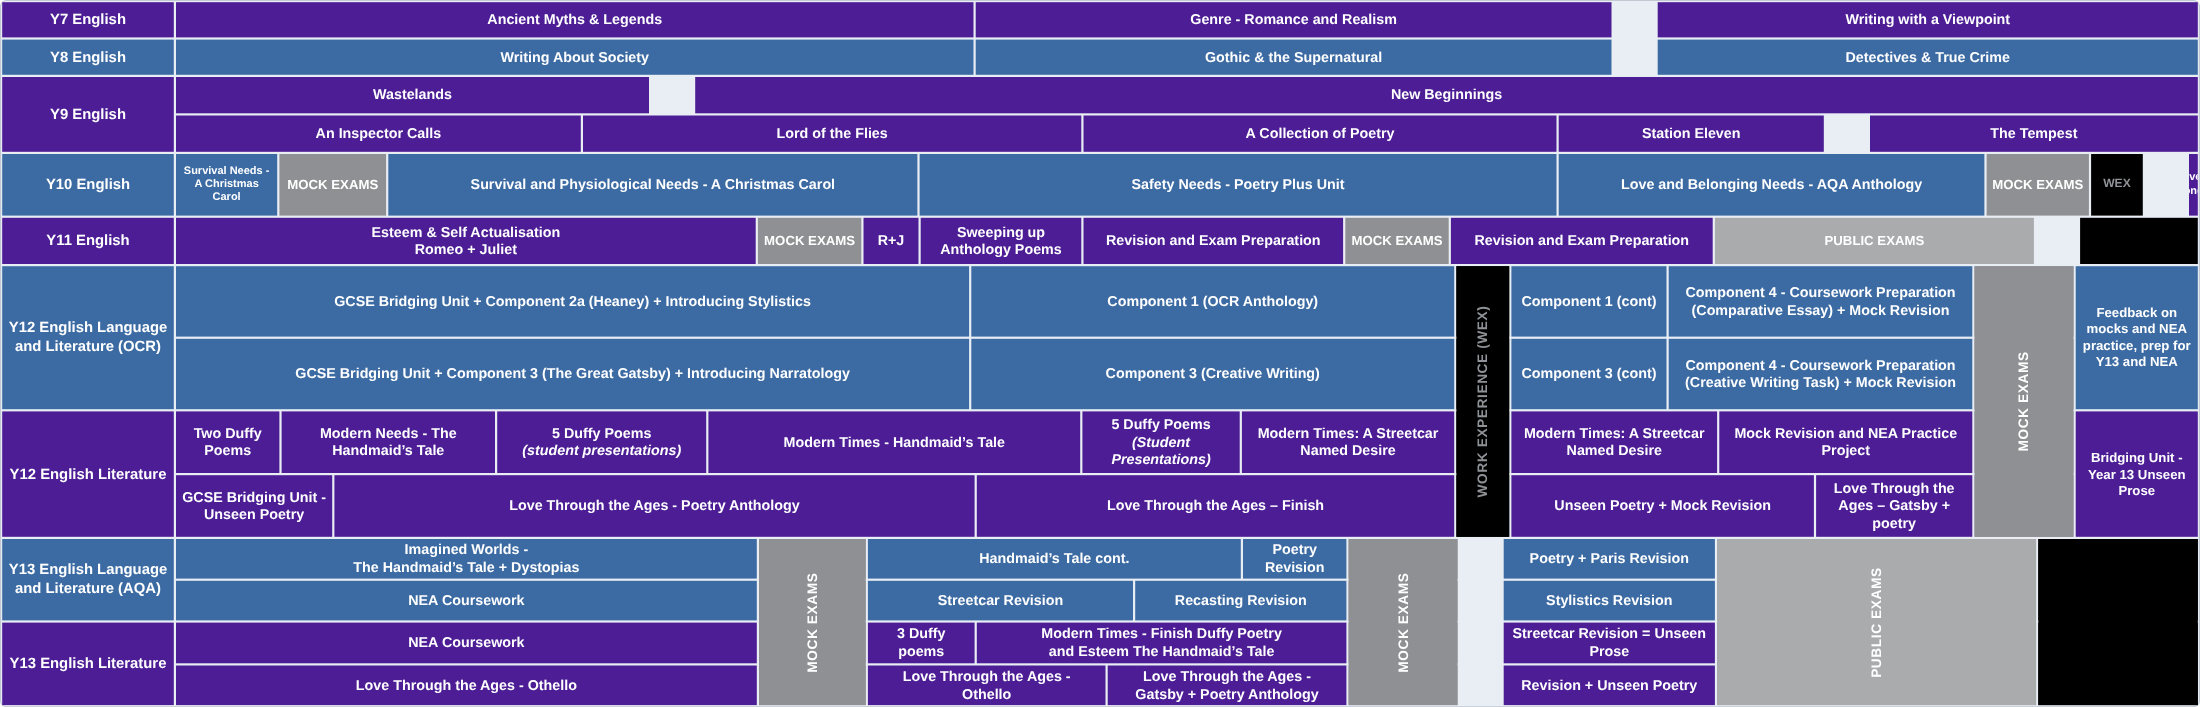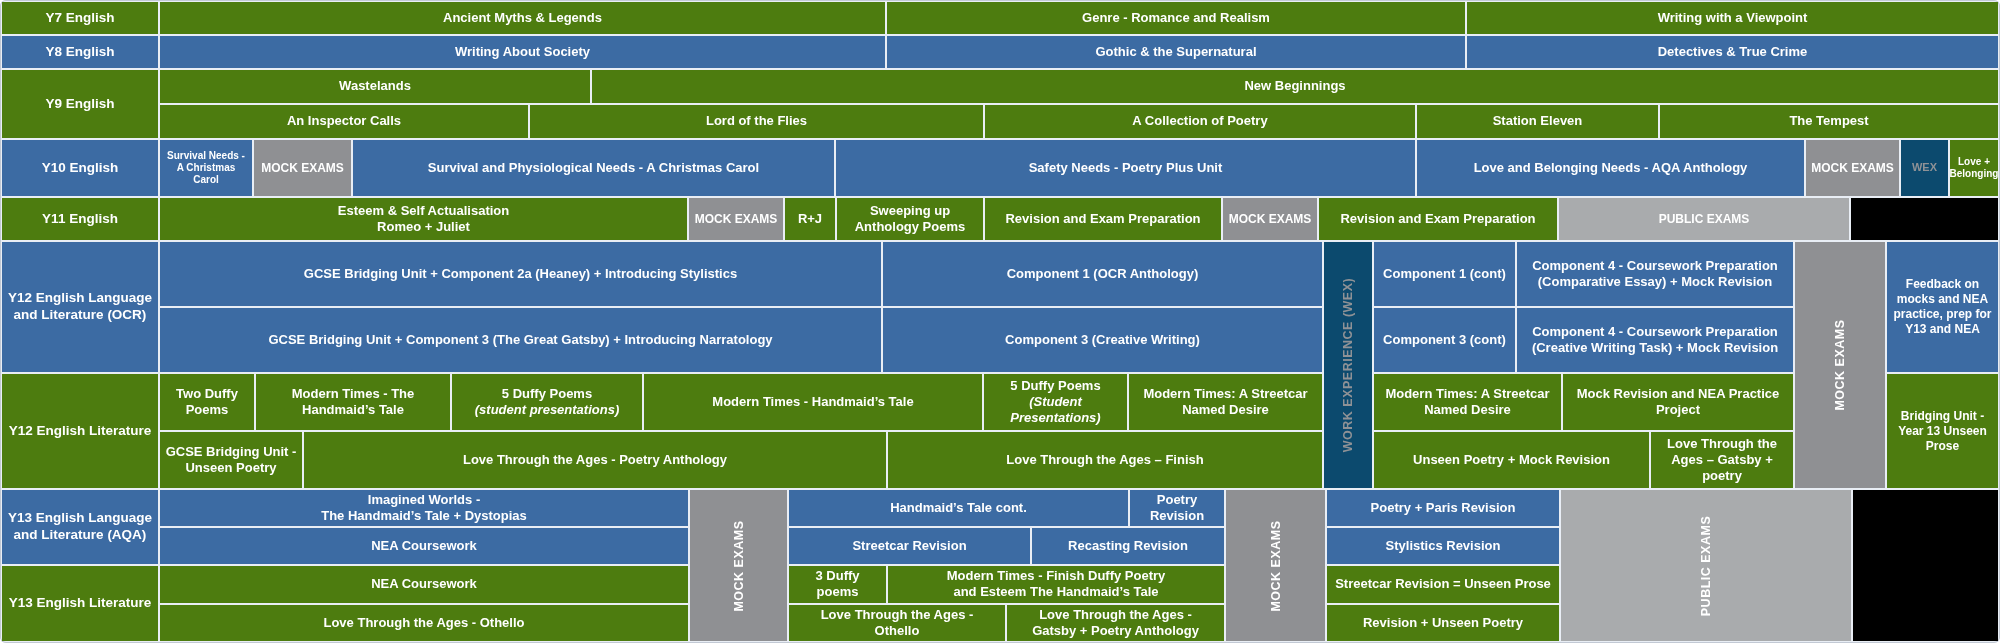--- a/index.html
+++ b/index.html
@@ -11,40 +11,40 @@
   }
   .row{position:absolute;left:2px;right:2px;display:flex;gap:2px;}
   .grp-col{flex:1;display:flex;flex-direction:column;gap:2px;min-width:0;}
   .subrow{display:flex;gap:2px;min-height:0;flex:1;}
   .cell{
     display:flex;align-items:center;justify-content:center;
     text-align:center;white-space:pre-line;box-sizing:border-box;
     padding:1px 3px;overflow:hidden;font-size:13px;line-height:1.25;
   }
   .label{font-size:13.5px;}
-  .navy{background:#4d7c0f;}
+  .navy{background:#4c1d95;}
   .steel{background:#3c6ba3;}
   .gray{background:#8f9093;}
   .pubgray{background:#a9abad;}
-  .wexbg{background:#0c4a6e;color:#8f9296;}
+  .wexbg{background:#000000;color:#8f9296;}
   .blackc{background:#000000;}
   .fs10{font-size:10px;line-height:1.2;}
   .fs11{font-size:11px;}
   .fs12{font-size:12px;}
   .it{font-style:italic;}
   .strip{
     position:absolute;display:flex;align-items:center;justify-content:center;
     overflow:hidden;
   }
   .strip .vtext{
     transform:rotate(-90deg);white-space:nowrap;font-size:12.5px;
     letter-spacing:0.5px;
   }
   .w94{flex:0 0 94px}.w97{flex:0 0 97px}.w99{flex:0 0 99px}.w48s{flex:0 0 48px}
-  .flex1{flex:1 1 auto;}
+  .flex1{flex:1 1 auto;margin-left:40px;}
 </style>
 </head>
 <body>
 
 <div class="canvas">
 
   <div class="row" style="top:2px;height:32px;">
     <div class="cell navy label" style="flex:0 0 156px">Y7 English</div>
     <div class="cell navy" style="flex:0 0 725px">Ancient Myths &amp; Legends</div>
     <div class="cell navy" style="flex:0 0 578px">Genre - Romance and Realism</div>
@@ -124,21 +124,21 @@
       </div>
     </div>
     <div class="cell steel fs12" style="flex:0 0 111px">Feedback on mocks and NEA practice, prep for Y13 and NEA</div>
   </div>
 
   <div class="row" style="top:374px;height:114px;">
     <div class="cell navy label" style="flex:0 0 156px">Y12 English Literature</div>
     <div class="grp-col">
       <div class="subrow">
         <div class="cell navy w94">Two Duffy Poems</div>
-        <div class="cell navy" style="flex:0 0 194px">Modern Times - The Handmaid’s Tale</div>
+        <div class="cell navy" style="flex:0 0 194px">Modern Needs - The Handmaid’s Tale</div>
         <div class="cell navy" style="flex:0 0 190px">
           <div><span>5 Duffy Poems</span><br><span class="it">(student presentations)</span></div>
         </div>
         <div class="cell navy" style="flex:0 0 338px">Modern Times - Handmaid’s Tale</div>
         <div class="cell navy" style="flex:0 0 143px">
           <div><span>5 Duffy Poems</span><br><span class="it" style="white-space:pre-line">(Student
 Presentations)</span></div>
         </div>
         <div class="cell navy" style="flex:0 0 193px">Modern Times: A Streetcar Named Desire</div>
         <div class="cell wexbg w48s"></div>

